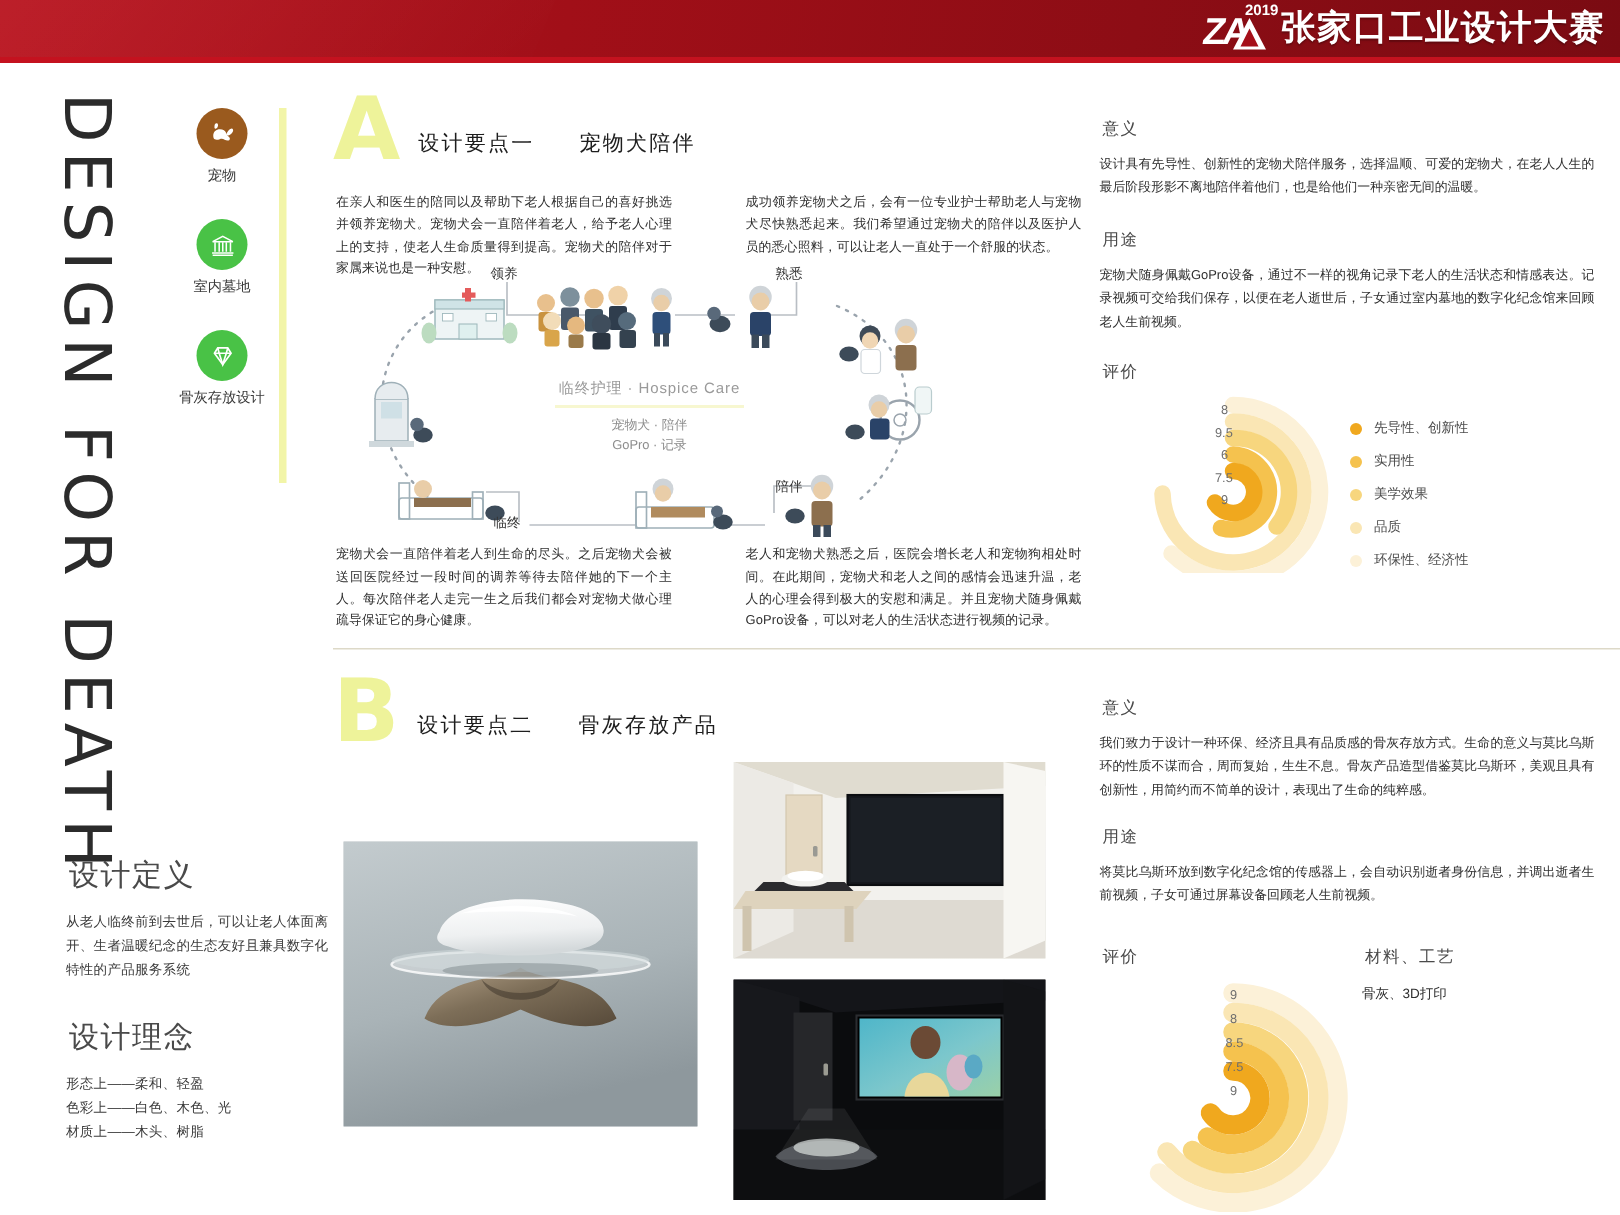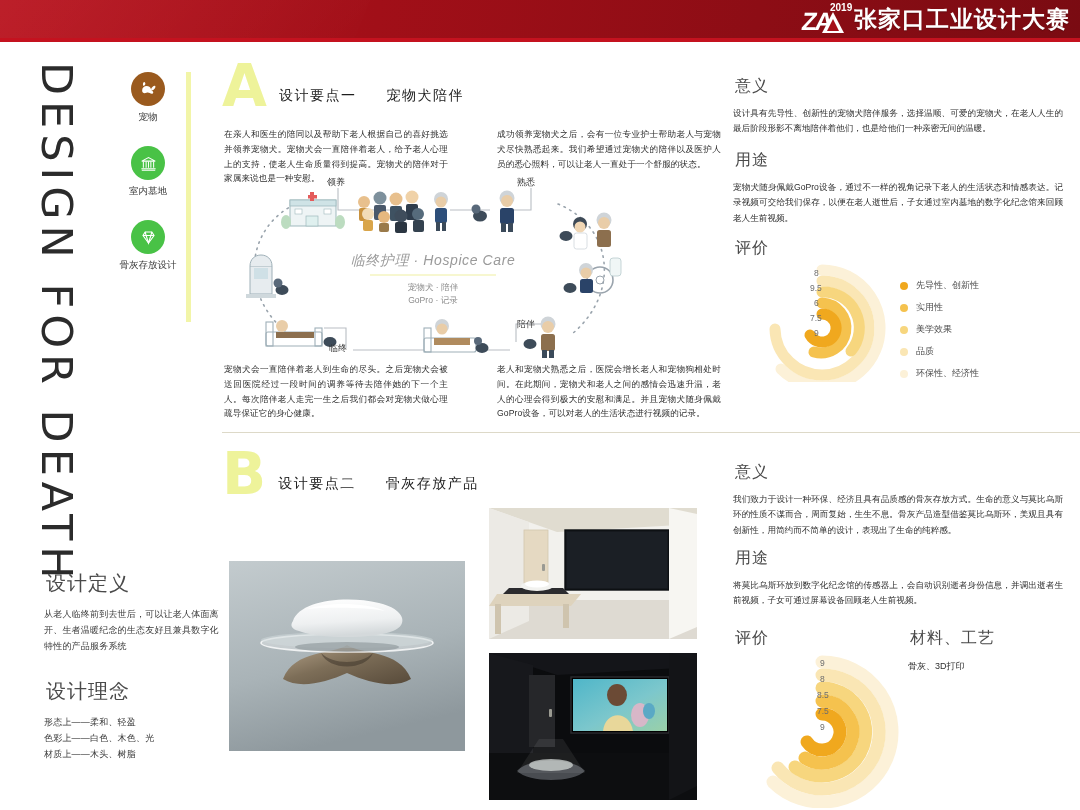--- a/index.html
+++ b/index.html
@@ -135,21 +135,21 @@
 
   .para {
     position: absolute; font-size: 8.6px; color: #2f2f2f;
     line-height: 1.72; letter-spacing: .1px; text-align: justify;
   }
 
   
   .rblock { position: absolute; left: 733px; width: 330px; }
   .r-title {
     position: relative; display: inline-block;
-    font-size: 16px; color: #4a4a4a; padding: 0 2px; margin-bottom: 9px;
+    font-size: 11px; color: #4a4a4a; padding: 0 2px; margin-bottom: 9px;
     letter-spacing: 1px;
   }
   .r-title:after {
     content: ""; position: absolute; left: 14%; right: -24px; bottom: 1px; height: 8px;
     background: #f2f5a2; z-index: -1;
   }
   .r-title > i { font-style: normal; position: relative; z-index: 1; }
   .r-body { font-size: 8.6px; color: #2f2f2f; line-height: 1.78; text-align: justify; }
 
   
@@ -170,21 +170,21 @@
   .flow-lbl {
     position: absolute; font-size: 9px; color: #333; white-space: nowrap;
     padding: 0 1px;
   }
   .flow-lbl:after {
     content: ""; position: absolute; left: 35%; right: -9px; bottom: 0px; height: 6px;
     background: #f2f5a2; z-index: -1;
   }
   .flow-lbl > i { font-style: normal; position: relative; z-index: 1; }
   .flow-center { position: absolute; left: 120px; top: 80px; width: 170px; text-align: center; }
-  .fc1 { font-size: 14px; color: #9a9a9a; letter-spacing: .6px; margin-bottom: 4px; font-style: italic; }
+  .fc1 { font-size: 10px; color: #9a9a9a; letter-spacing: .6px; margin-bottom: 4px; }
   .fc-line { height: 2px; background: #f7f7d0; margin: 3px 22px 5px; }
   .fc2 { font-size: 8.6px; color: #8d8d8d; line-height: 1.5; }
 
   
   .photo { position: absolute; overflow: hidden; }
   .photo-prod {
     background: linear-gradient(160deg, #b9c2c5 0%, #a6b1b5 45%, #8e999e 100%);
   }
   .photo-room {
     background: linear-gradient(175deg, #f3f2ee 0%, #e9e7e1 55%, #dedbd3 100%);

